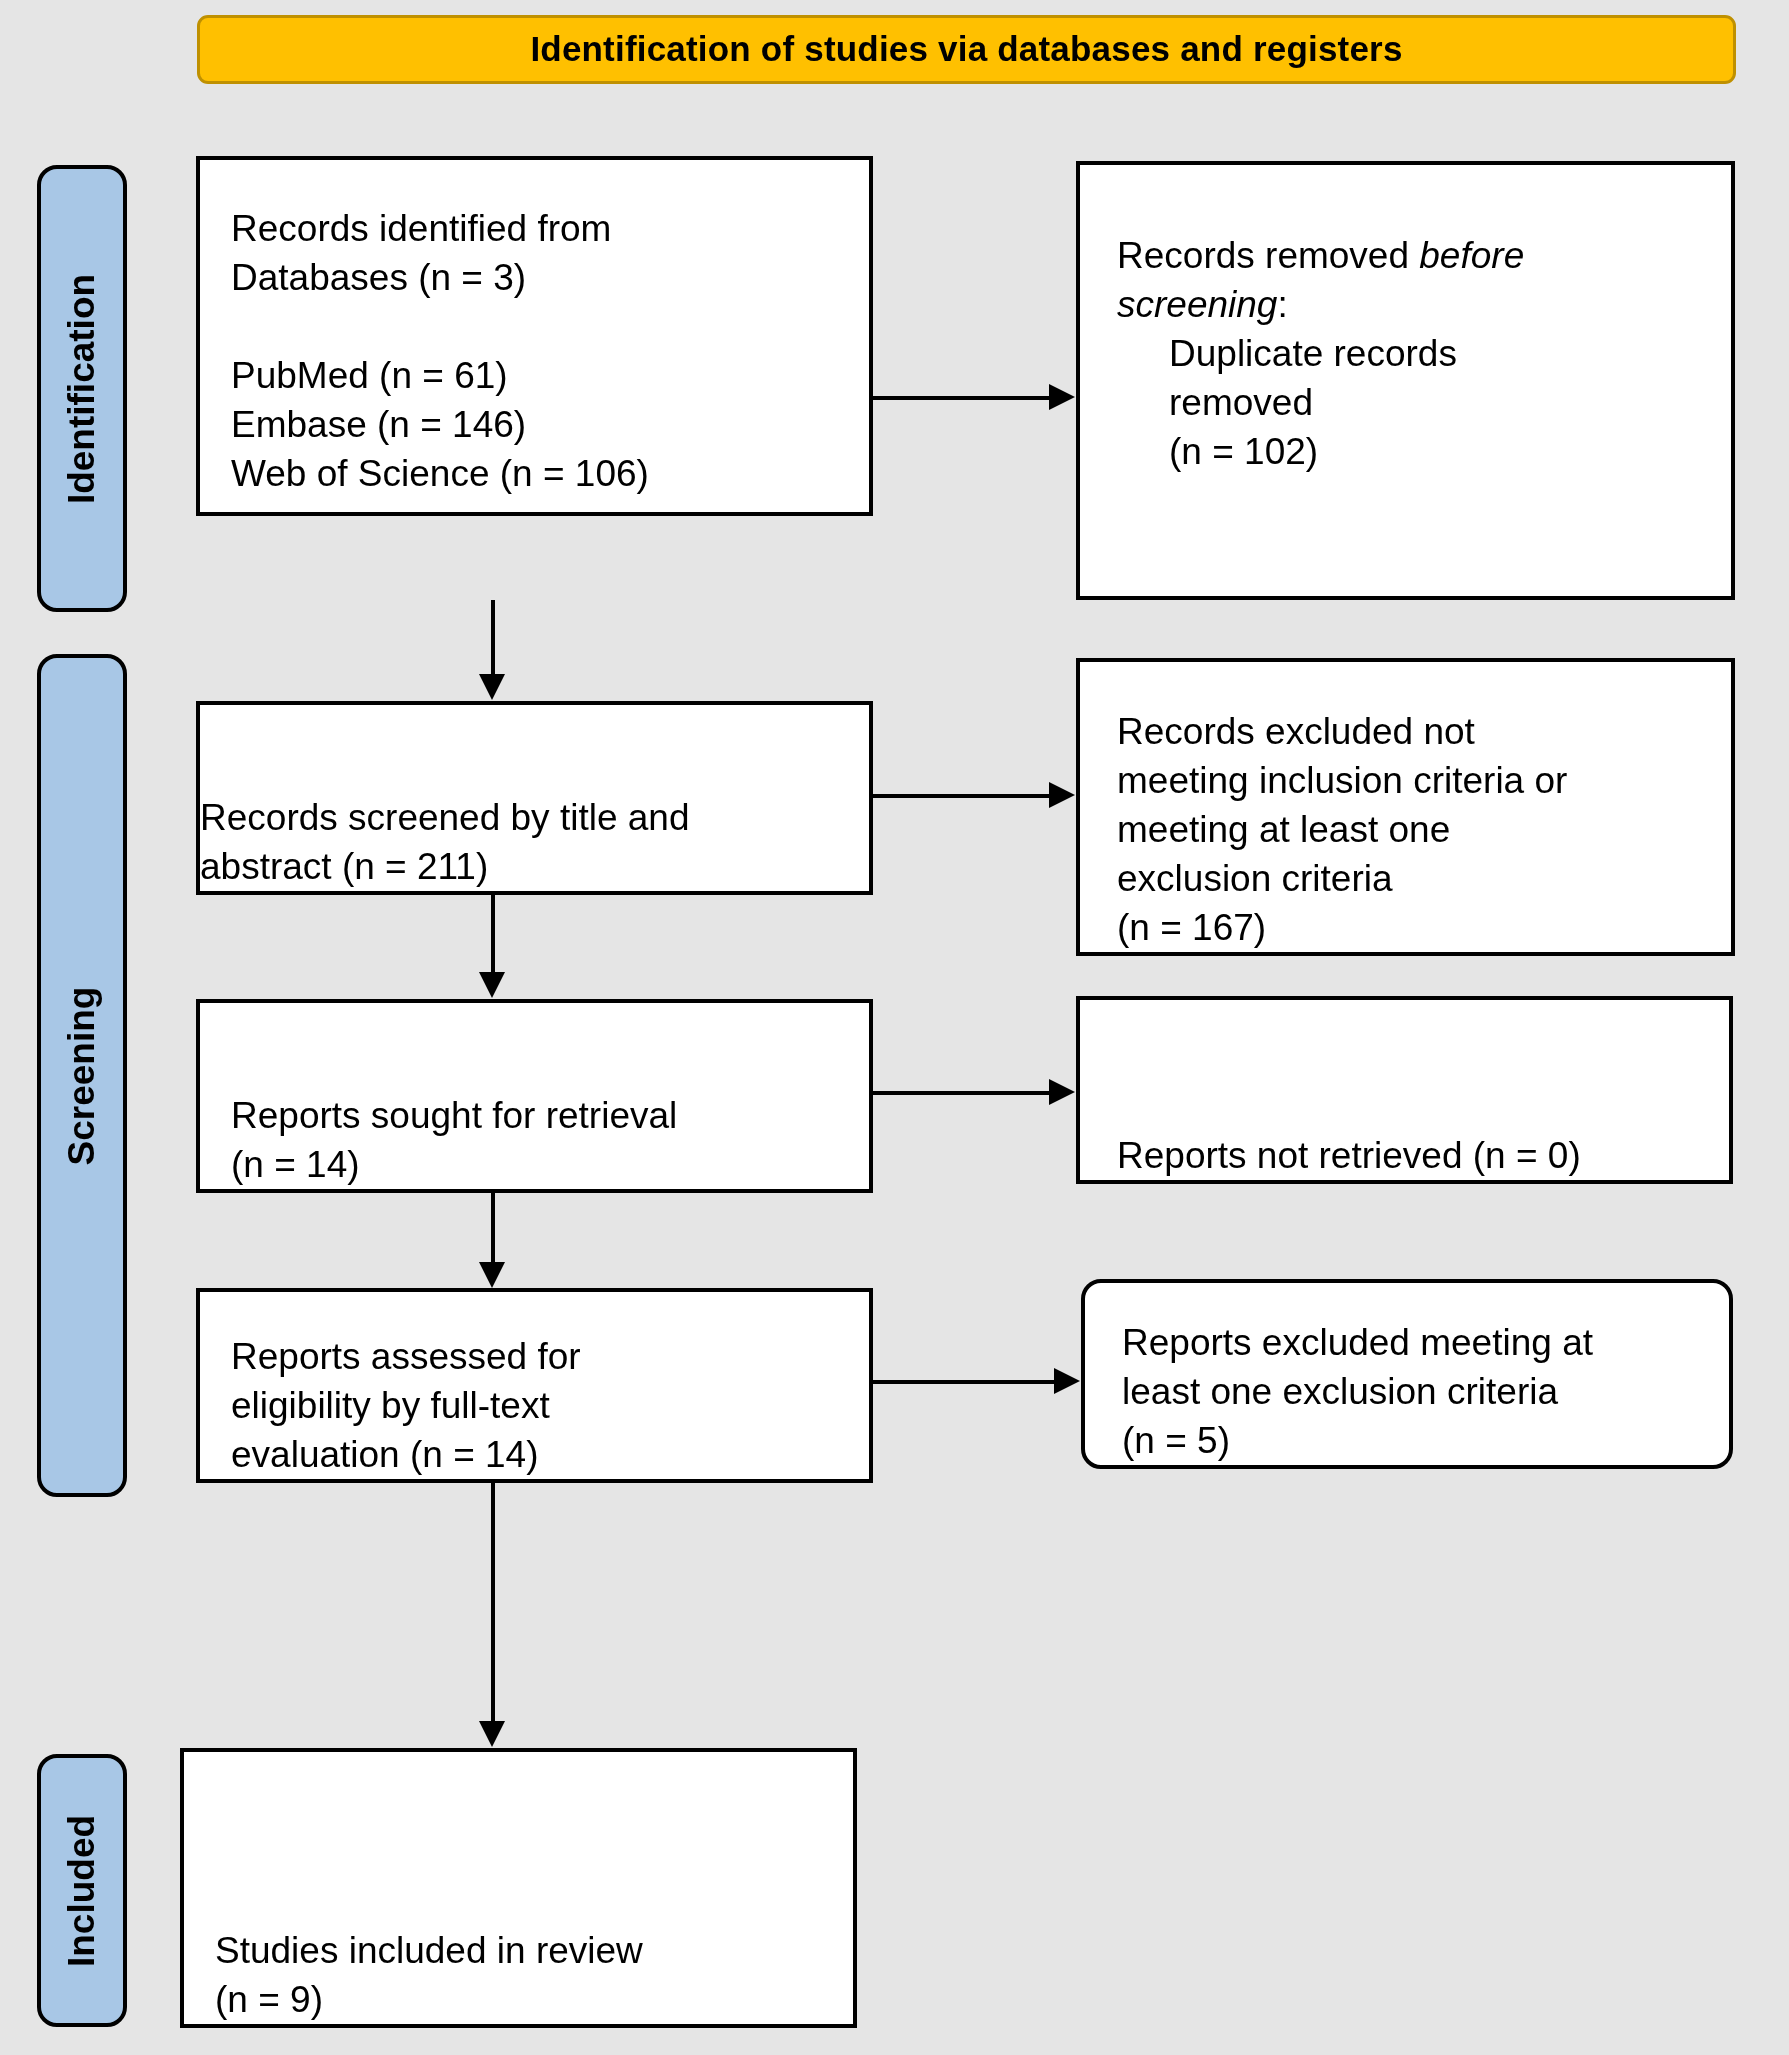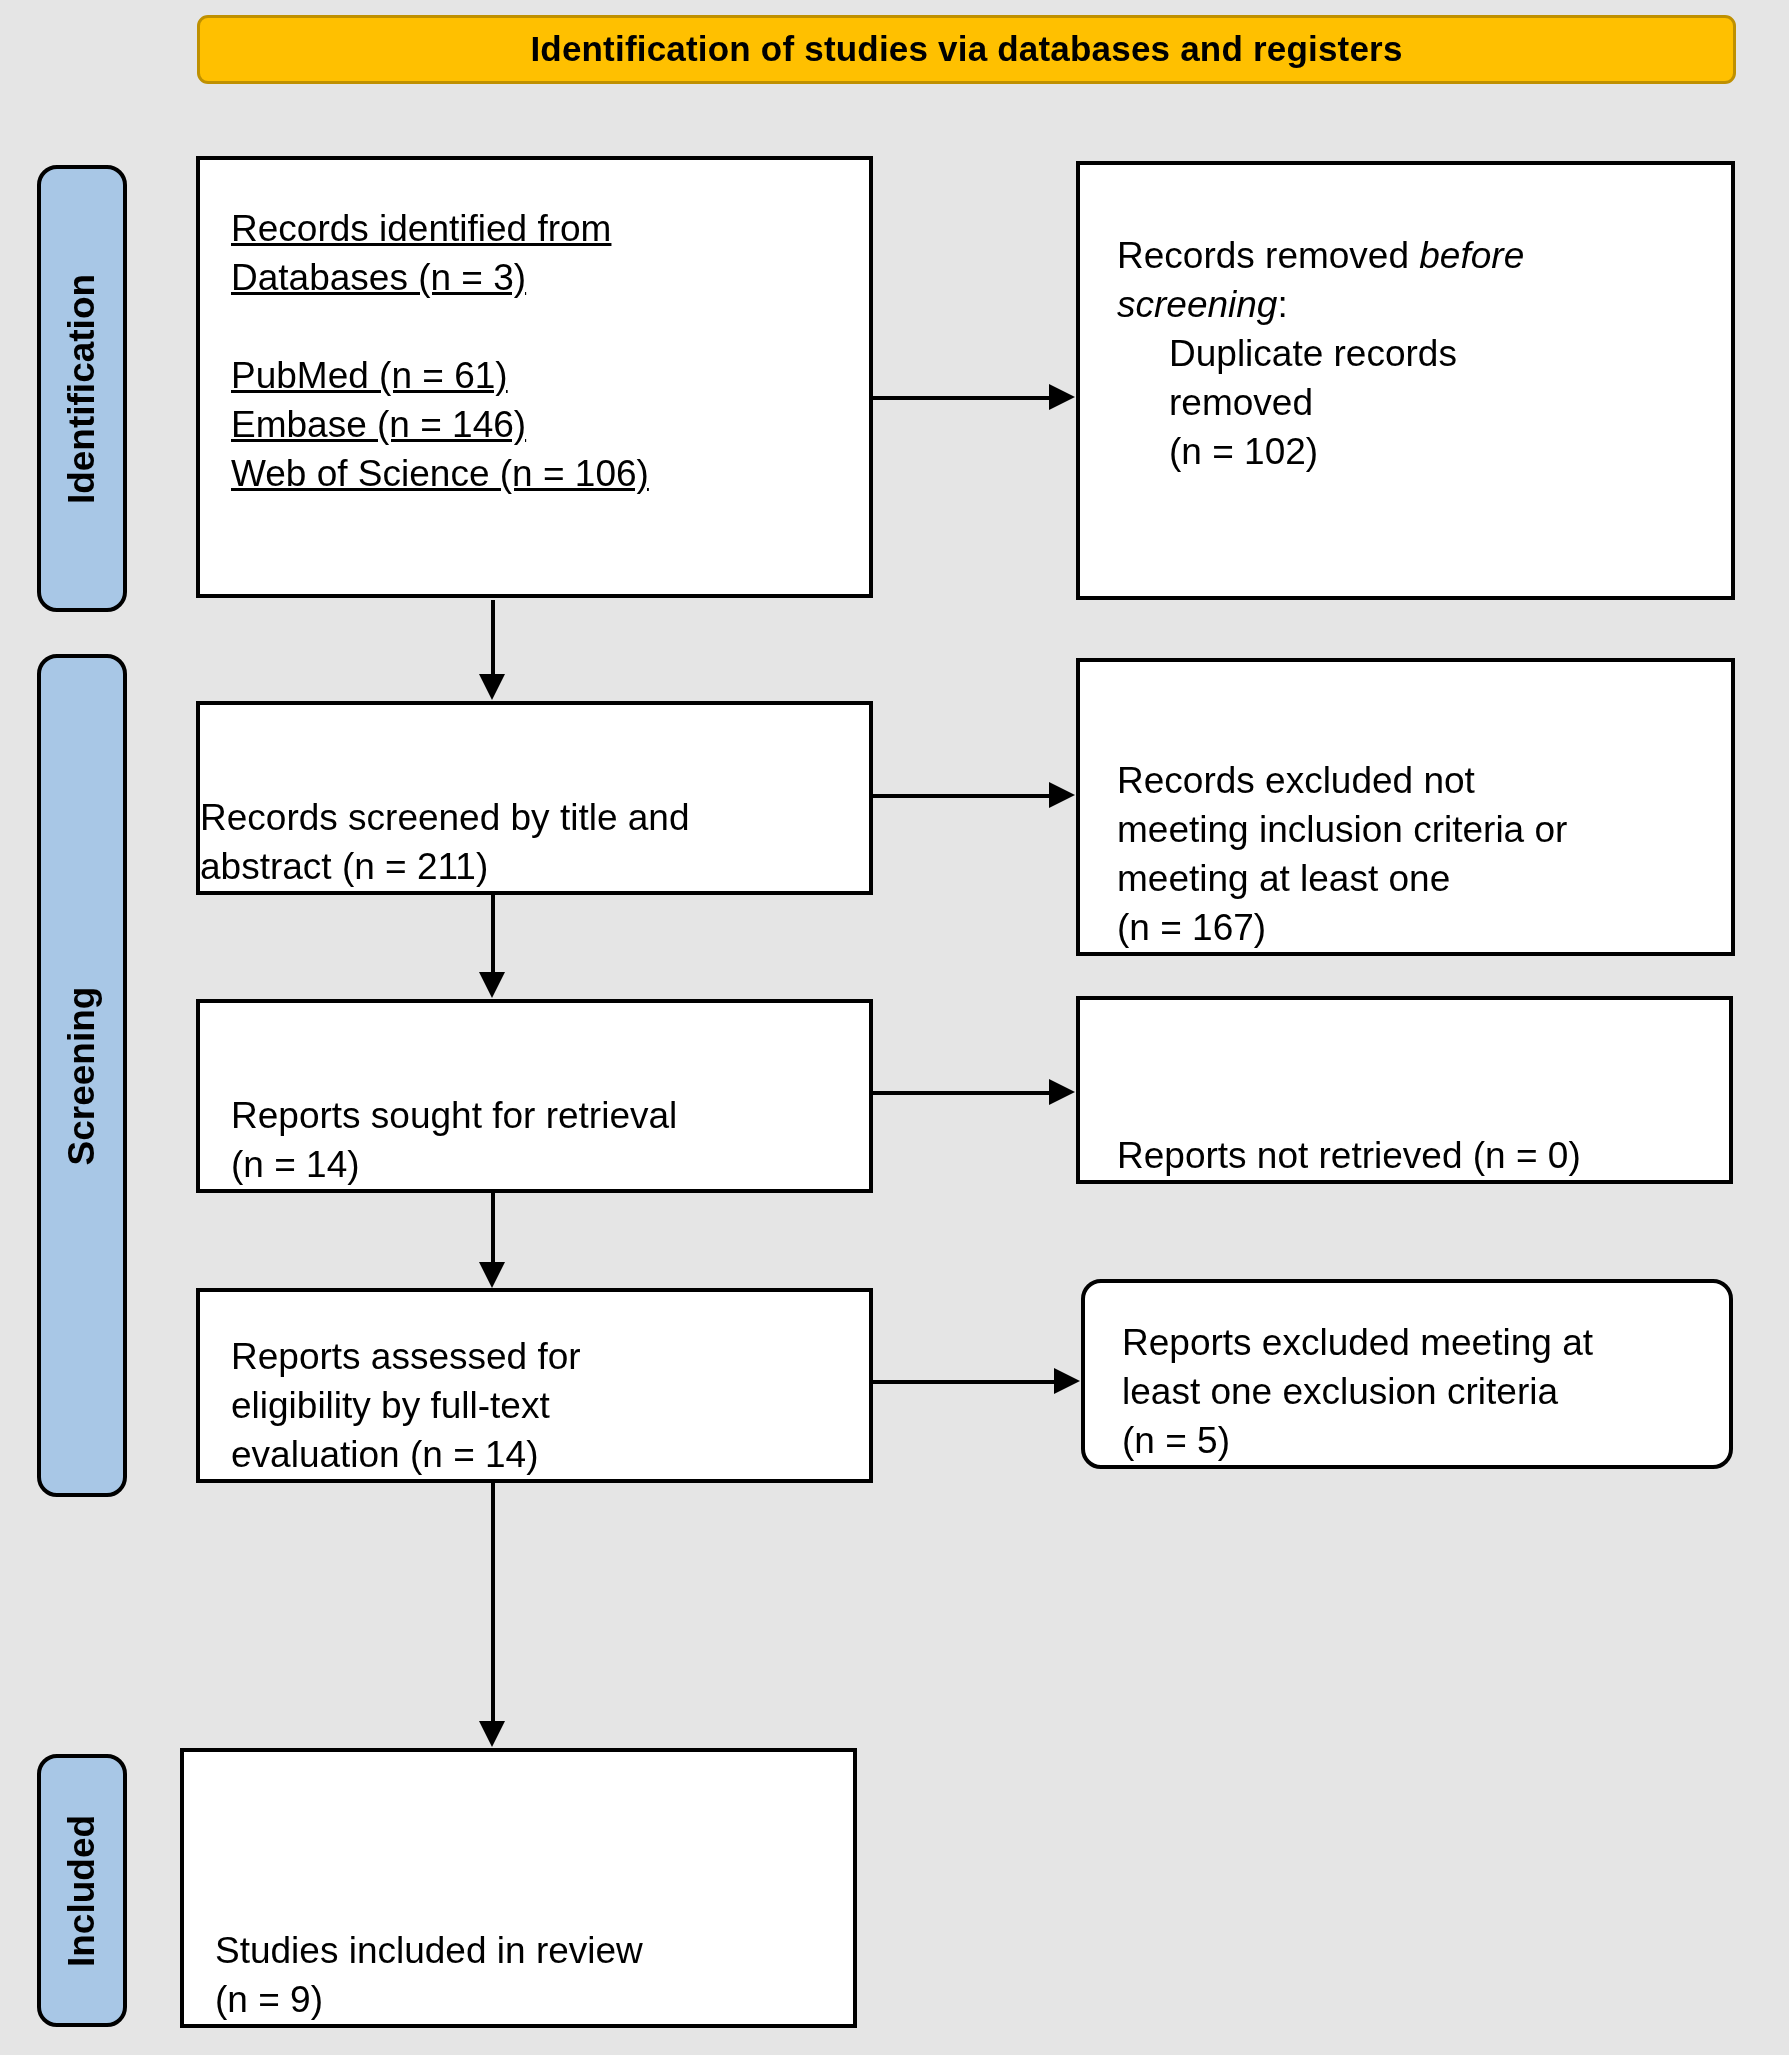--- a/index.html
+++ b/index.html
@@ -59,21 +59,21 @@
     border:4.6px solid var(--line-color);
     box-sizing:border-box;
     font-size:37px;
     line-height:49px;
   }
   .fbox .line{ min-height:49px; white-space:nowrap; }
   .vcenter{ display:flex; flex-direction:column; justify-content:flex-end; }
   .it{ font-style:italic; }
   .indent{ margin-left:52px; }
 
-  .box-records-identified{ left:196px; top:156px; width:677px; height:442px; padding:44px 9.2px 0 31px;text-decoration:underline; }
+  .box-records-identified{ left:196px; top:156px; width:677px; height:360px; padding:44px 9.2px 0 31px; }
   .box-records-removed{ left:1076px; top:161px; width:659px; height:439px; padding:66px 9.2px 0 37px; }
   .box-records-screened{ left:196px; top:701px; width:677px; height:194px; }
   .box-records-excluded{ left:1076px; top:658px; width:659px; height:298px; padding-left:37px; }
   .box-reports-sought{ left:196px; top:999px; width:677px; height:194px; padding-left:31px; }
   .box-reports-not-retrieved{ left:1076px; top:996px; width:657px; height:188px; padding-left:37px; }
   .box-reports-assessed{ left:196px; top:1288px; width:677px; height:195px; padding-left:31px; }
   .box-reports-excluded{ left:1081px; top:1279px; width:652px; height:190px; padding-left:37px;border-radius:20px; }
   .box-studies-included{ left:180px; top:1748px; width:677px; height:280px; padding-left:31px; }
 
   
@@ -150,20 +150,21 @@
 
   <div class="fbox vcenter box-records-screened">
     <div class="line">Records screened by title and</div>
     <div class="line">abstract (n = 211)</div>
   </div>
 
   <div class="fbox vcenter box-records-excluded">
     <div class="line">Records excluded not</div>
     <div class="line">meeting inclusion criteria or</div>
     <div class="line">meeting at least one</div>
+    <div class="line">exclusion criteria</div>
     <div class="line">(n = 167)</div>
   </div>
 
   <div class="fbox vcenter box-reports-sought">
     <div class="line">Reports sought for retrieval</div>
     <div class="line">(n = 14)</div>
   </div>
 
   <div class="fbox vcenter box-reports-not-retrieved">
     <div class="line">Reports not retrieved (n = 0)</div>

